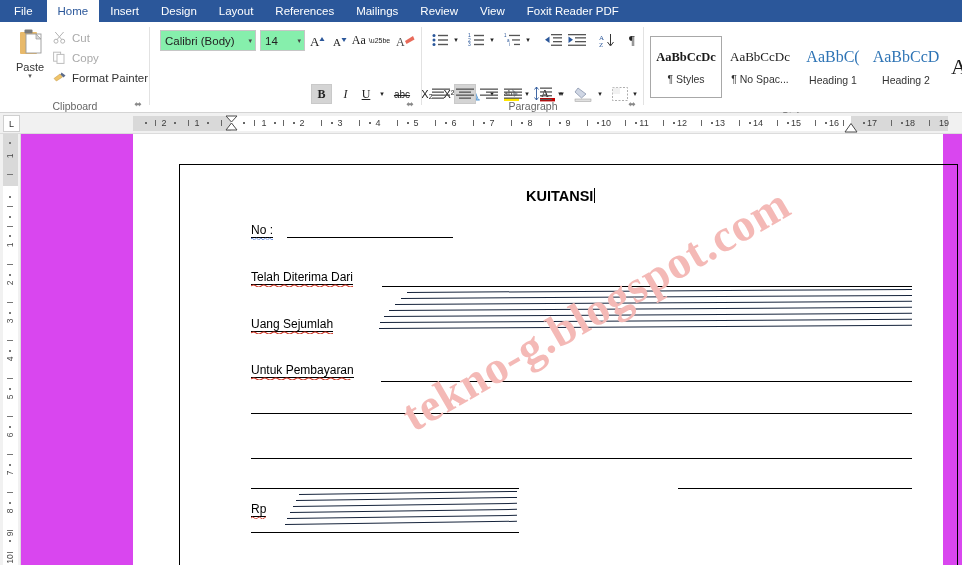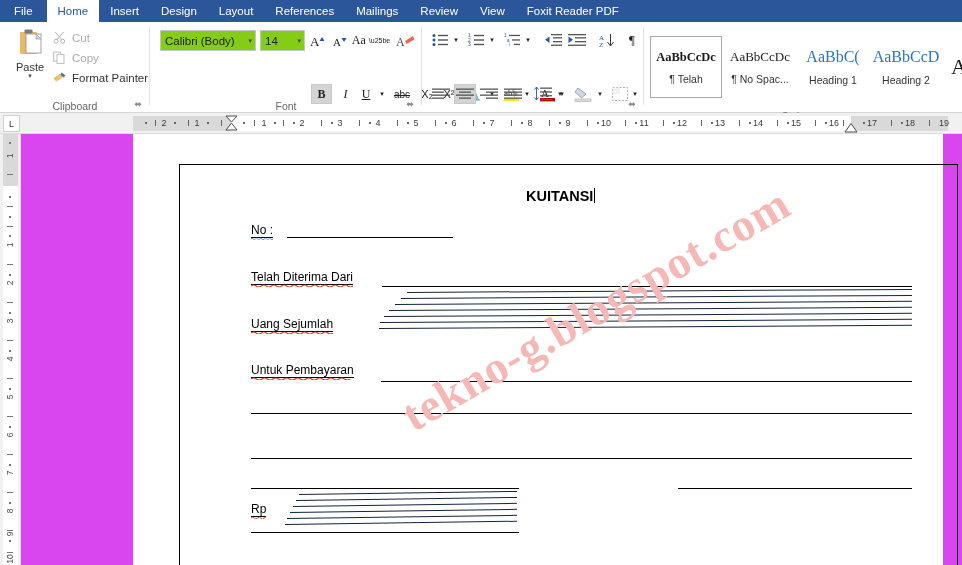--- a/index.html
+++ b/index.html
@@ -62,21 +62,21 @@
   .paste-caret { font-size: 7px; color: #555; line-height: 6px; }
   .cb-item {
     position: absolute; left: 52px; height: 19px; display: flex; align-items: center;
     gap: 5px; font-size: 11.5px; color: #aaa; cursor: default;
   }
   .cb-item.enabled { color: #333; }
   .cb-ico { width: 15px; height: 15px; display:flex; align-items:center; justify-content:center; }
 
   
   .fontname, .fontsize {
-    position: absolute; background: #84cc16; border: 1px solid #c6c6c6;
+    position: absolute; background: #86efac; border: 1px solid #c6c6c6;
     height: 21px; font-size: 11.5px; color: #222;
     display: flex; align-items: center; padding-left: 4px;
   }
   .combo-caret {
     position: absolute; right: 3px; top: 0; height: 100%;
     display: flex; align-items: center; font-size: 7px; color: #444;
   }
   .ico-btn {
     position: absolute; display: flex; align-items: center; justify-content: center;
     font-size: 12px; color: #222; cursor: default; user-select: none;
@@ -295,21 +295,20 @@
       </div>
       <div class="ico-btn" style="left:371px; top:62px; width:12px; height:20px; font-size:7px;">▾</div>
       <div class="ico-btn" style="left:387px; top:62px; width:20px; height:20px;">
         <svg width="17" height="16" viewBox="0 0 17 16">
           <text x="2" y="11" font-size="11" font-family="Liberation Serif, serif" fill="#222">A</text>
           <rect x="1" y="12" width="15" height="3.4" fill="#c00000"></rect>
         </svg>
       </div>
       <div class="ico-btn" style="left:406px; top:62px; width:12px; height:20px; font-size:7px;">▾</div>
 
-      <div class="grp-label">Font</div>
       <div class="dlglaunch" style="right:6px;">⬌</div>
       <div class="grp-sep" style="right:0;"></div>
     </div>
 
     <div class="grp" style="left:422px; width:222px;">
       <div class="ico-btn" style="left:8px; top:8px; width:20px; height:20px;">
         <svg width="17" height="14" viewBox="0 0 17 14">
           <circle cx="2" cy="2.5" r="1.5" fill="#2b579a"></circle>
             <rect x="6" y="1.8" width="10" height="1.4" fill="#555"></rect>
           <circle cx="2" cy="7" r="1.5" fill="#2b579a"></circle>
@@ -418,28 +417,29 @@
       </div>
       <div class="ico-btn" style="left:172px; top:62px; width:12px; height:20px; font-size:7px;">▾</div>
       <div class="ico-btn" style="left:188px; top:62px; width:20px; height:20px;">
         <svg width="16" height="14" viewBox="0 0 16 14">
           <rect x="0.5" y="0.5" width="15" height="13" fill="none" stroke="#999" stroke-width="0.8" stroke-dasharray="2 1.5"></rect>
           <rect x="0.5" y="0.5" width="7.5" height="6.5" fill="#e8e8e8" opacity="0.6"></rect>
         </svg>
       </div>
       <div class="ico-btn" style="left:207px; top:62px; width:12px; height:20px; font-size:7px;">▾</div>
 
+      <div class="grp-label">Paragraph</div>
       <div class="dlglaunch" style="right:6px;">⬌</div>
       <div class="grp-sep" style="right:0;"></div>
     </div>
 
     <div class="grp" style="left:644px; width:318px;margin-top:10px;">
       <div class="style-card sel" style="left:6px;">
         <span class="style-prev" style="font-weight:bold; font-size:12.5px;">AaBbCcDc</span>
-        <span class="style-name">¶ Telah</span>
+        <span class="style-name">¶ Styles</span>
       </div>
       <div class="style-card" style="left:80px;">
         <span class="style-prev">AaBbCcDc</span>
         <span class="style-name">¶ No Spac...</span>
       </div>
       <div class="style-card" style="left:153px;">
         <span class="style-prev blue">AaBbC(</span>
         <span class="style-name">Heading 1</span>
       </div>
       <div class="style-card" style="left:226px;">

